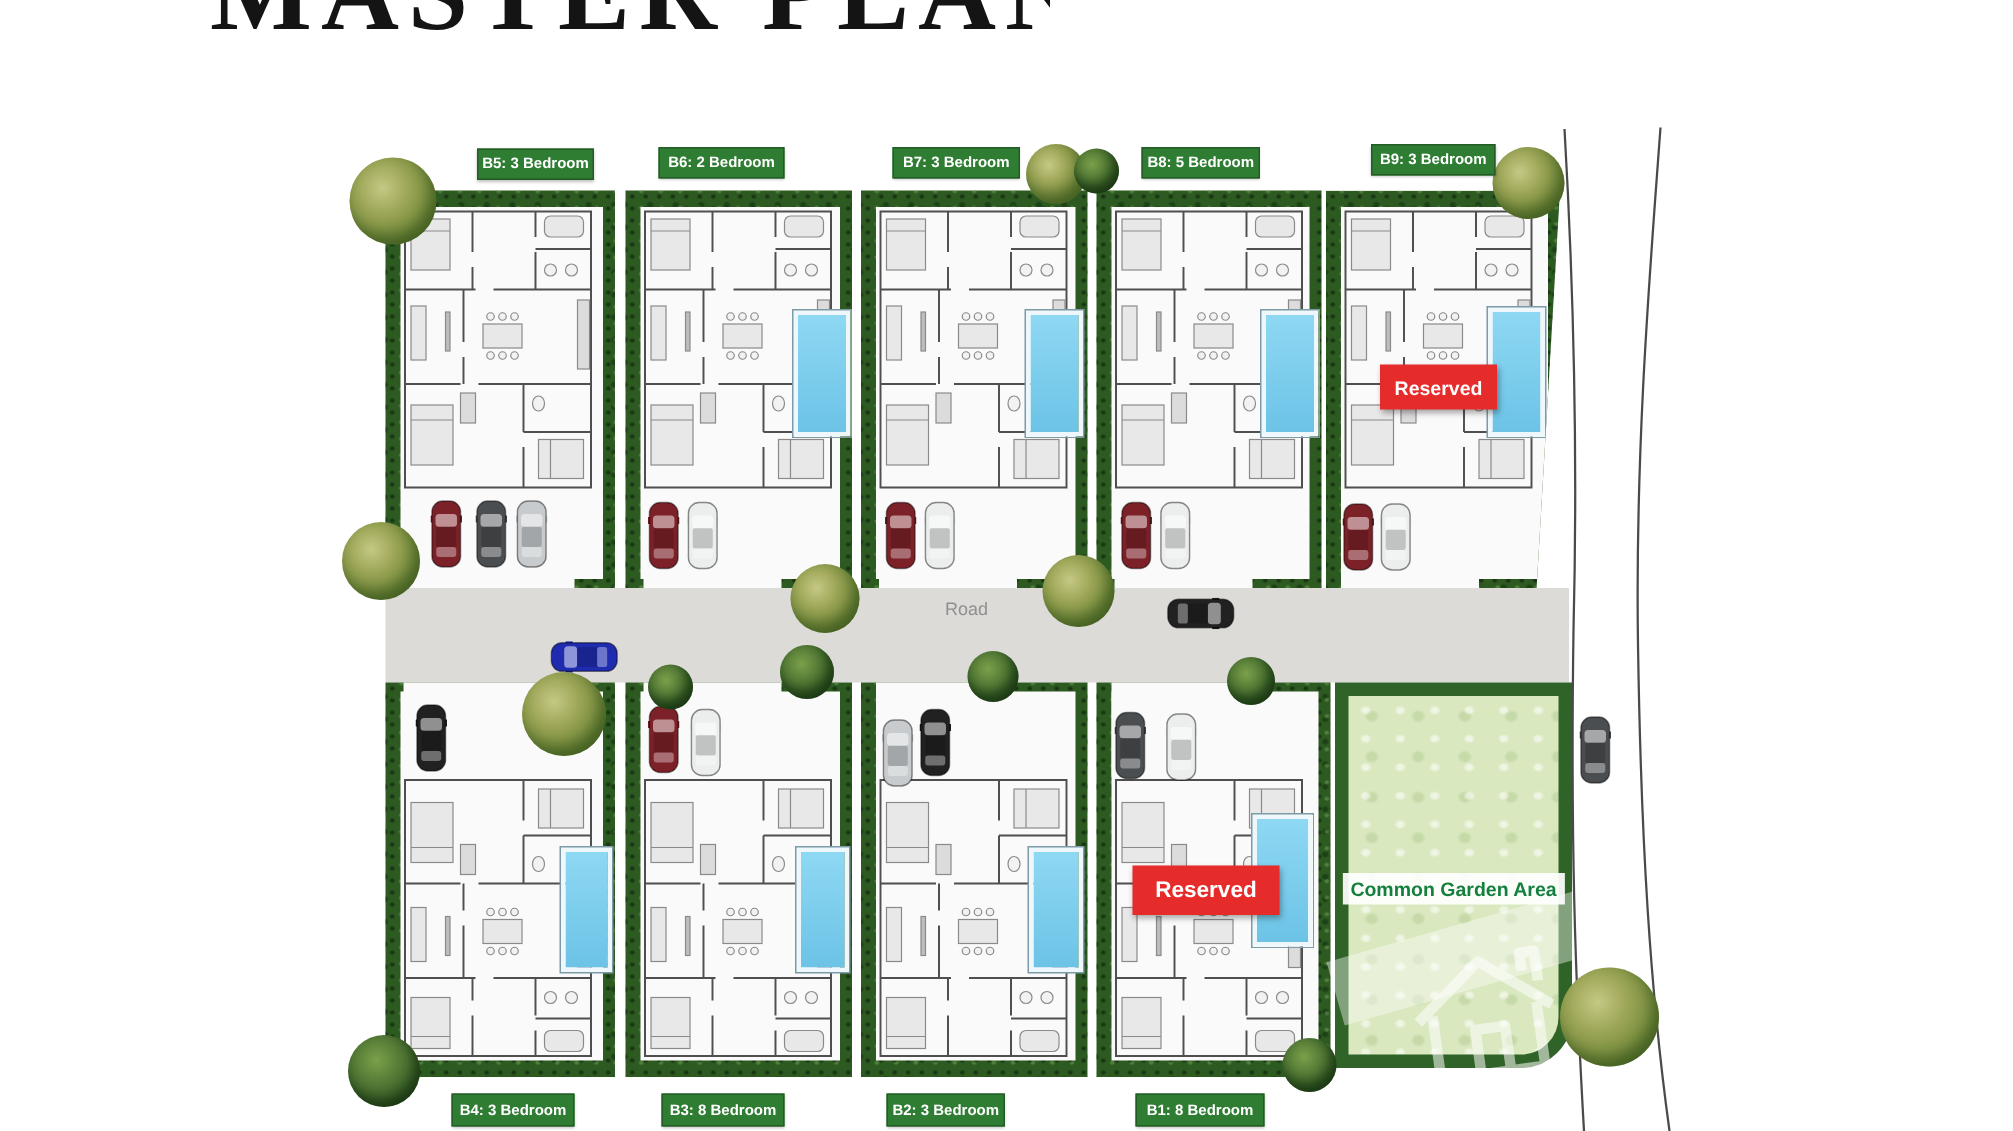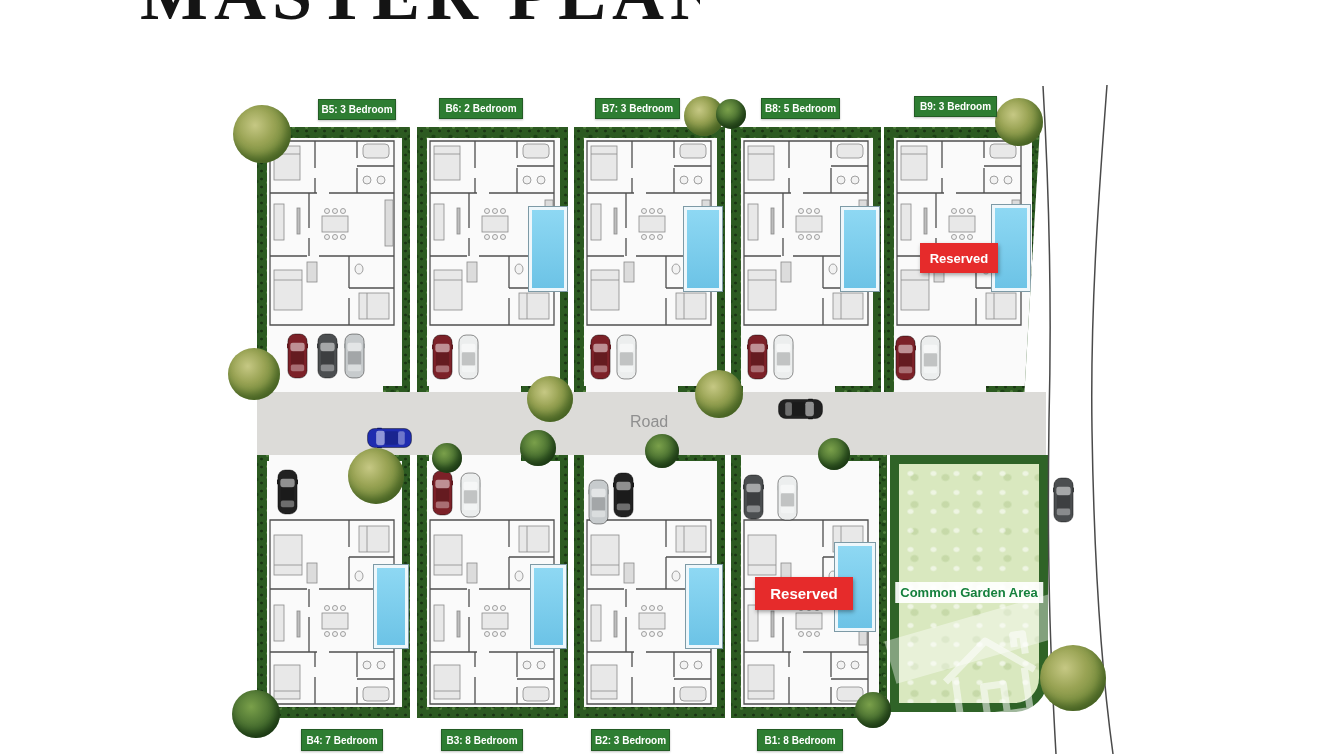--- a/index.html
+++ b/index.html
@@ -36,21 +36,21 @@
 
   
   .car{position:absolute;width:21px;height:50px;z-index:4;}
   .car.h{transform:rotate(-90deg);}
   .car.h2{transform:rotate(90deg);}
   .car-red{color:#7c2128;} .car-black{color:#212121;} .car-gray{color:#4b4e50;}
   .car-silver{color:#c7cbcd;} .car-white{color:#eceeee;} .car-blue{color:#1f2cb0;}
 
   
   .road{position:absolute;left:257px;top:392px;width:789px;height:63px;background:#dcdbd8;}
-  .road-label{position:absolute;left:630px;top:413px;color:#8f8f8f;font-size:16px;z-index:5;}
+  .road-label{position:absolute;left:630px;top:399px;color:#8f8f8f;font-size:12px;z-index:5;}
 
   
   .unit-label{position:absolute;background:#2e7d32;border:1px solid #235c25;color:#fff;
               font-size:10px;font-weight:700;display:flex;align-items:center;justify-content:center;
               z-index:8;box-shadow:0 1px 2px rgba(0,0,0,.25);white-space:nowrap;}
   .reserved-badge{position:absolute;background:#e62b2b;color:#fff;font-weight:700;
               display:flex;align-items:center;justify-content:center;z-index:9;
               box-shadow:1px 2px 4px rgba(0,0,0,.35);}
 
   
@@ -284,21 +284,21 @@
       <path d="M52,95 V65 H72 V95"></path>
       <path d="M88,30 V18 H98 V38"></path>
     </g>
   </svg>
 
   <div class="unit-label" style="left:318px;top:99px;width:76px;height:19px">B5: 3 Bedroom</div>
   <div class="unit-label" style="left:439px;top:98px;width:82px;height:19px">B6: 2 Bedroom</div>
   <div class="unit-label" style="left:595px;top:98px;width:83px;height:19px">B7: 3 Bedroom</div>
   <div class="unit-label" style="left:761px;top:98px;width:77px;height:19px">B8: 5 Bedroom</div>
   <div class="unit-label" style="left:914px;top:96px;width:81px;height:19px">B9: 3 Bedroom</div>
-  <div class="unit-label" style="left:301px;top:729px;width:80px;height:20px">B4: 7 Bedroom</div>
+  <div class="unit-label" style="left:301px;top:729px;width:80px;height:20px">B4: 3 Bedroom</div>
   <div class="unit-label" style="left:441px;top:729px;width:80px;height:20px">B3: 8 Bedroom</div>
   <div class="unit-label" style="left:591px;top:729px;width:77px;height:20px">B2: 3 Bedroom</div>
   <div class="unit-label" style="left:757px;top:729px;width:84px;height:20px">B1: 8 Bedroom</div>
 
   <div class="reserved-badge" style="left:920px;top:243px;width:78px;height:30px;font-size:13px">Reserved</div>
   <div class="reserved-badge" style="left:755px;top:577px;width:98px;height:33px;font-size:15px">Reserved</div>
 
   <svg class="car h car-blue" style="left:379px;top:413px">
       <use href="#car"></use>
     </svg>

